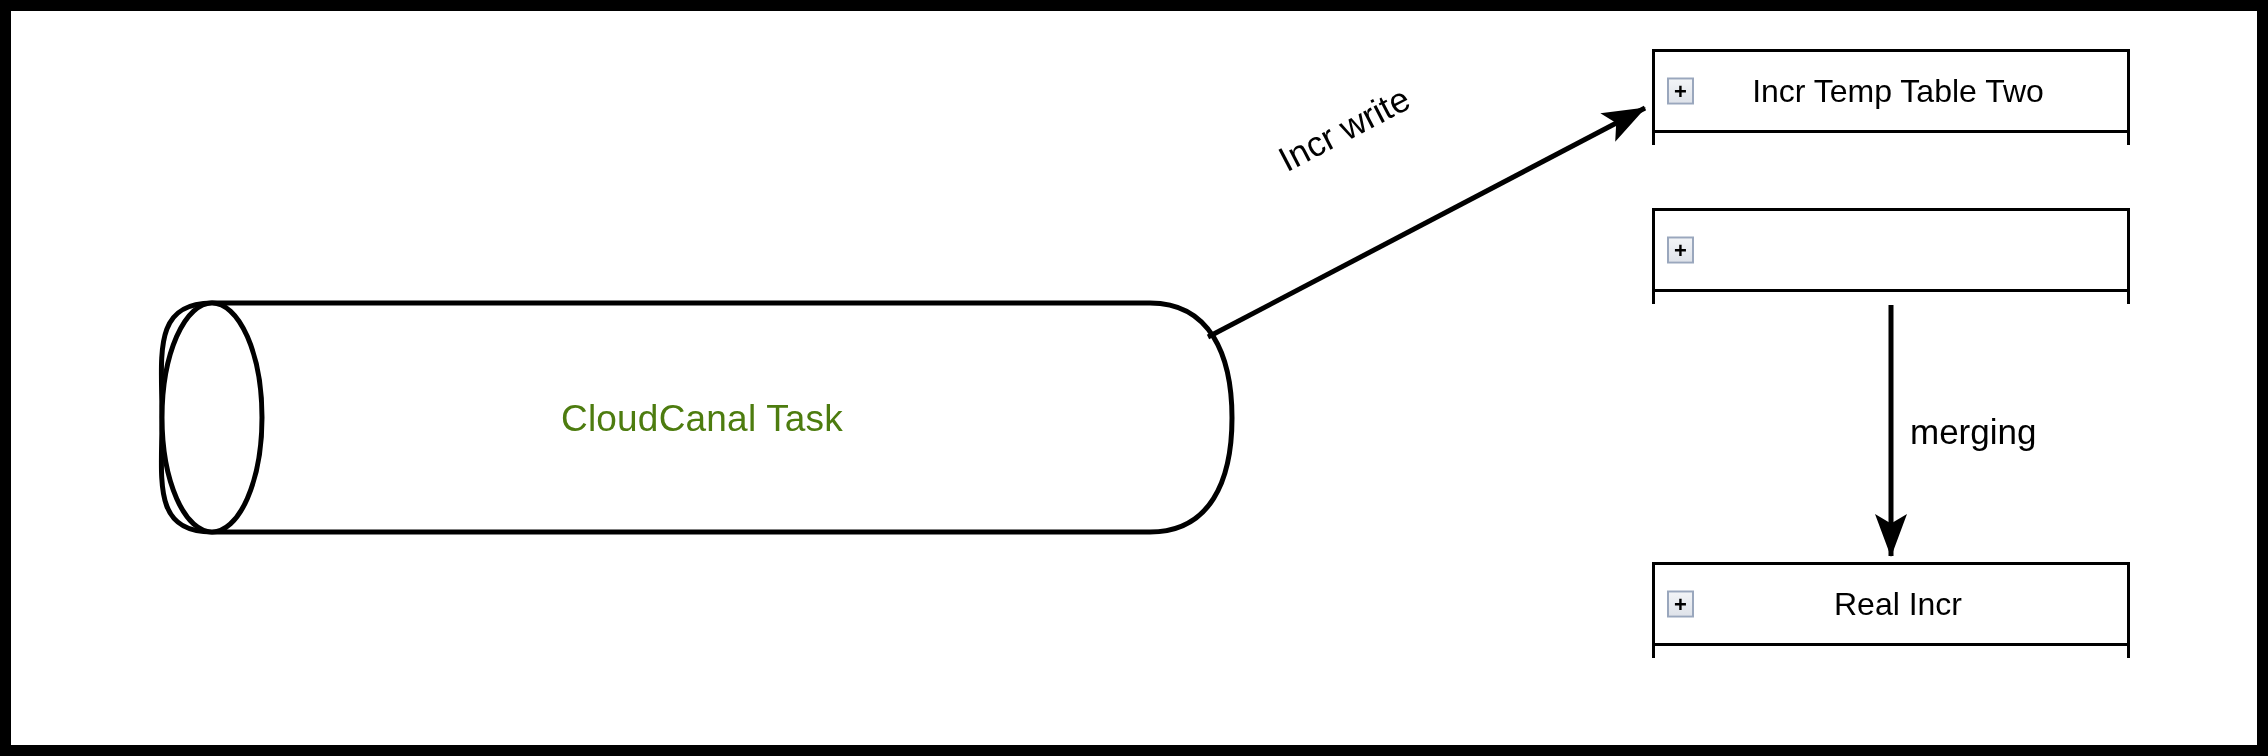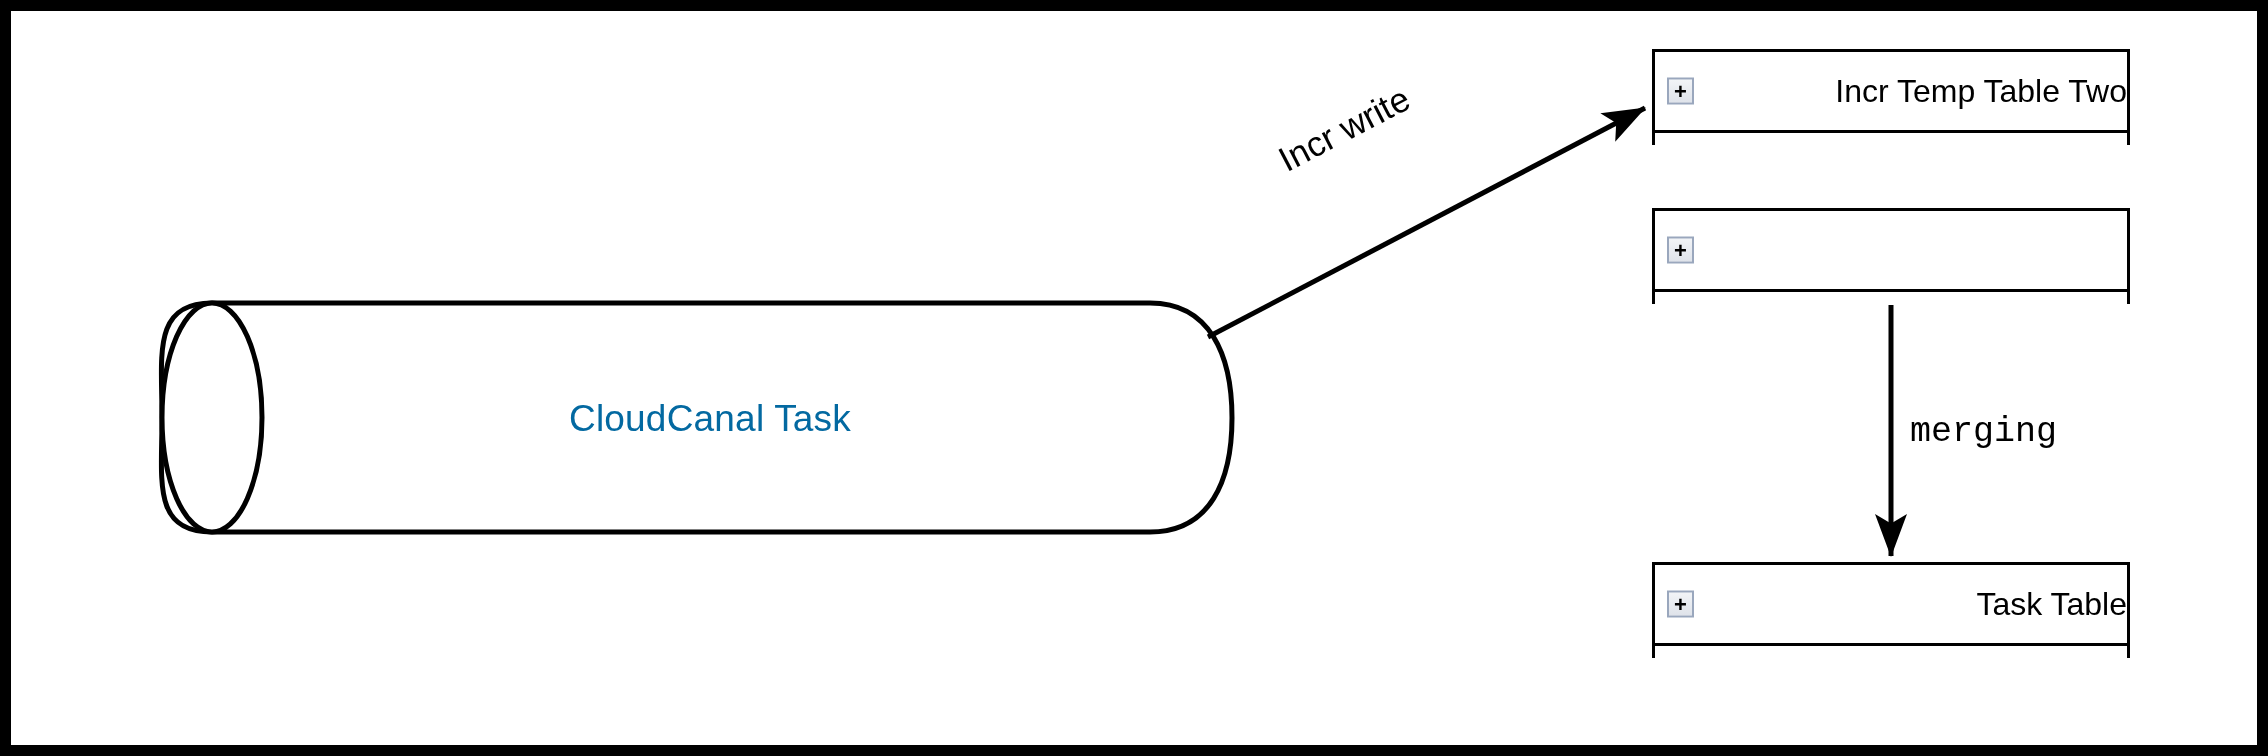--- a/index.html
+++ b/index.html
@@ -29,26 +29,26 @@
     left: 0;
     top: 0;
     width: 2268px;
     height: 756px;
     pointer-events: none;
   }
 
   
   .cyl-label {
     position: absolute;
-    left: 260px;
+    left: 252px;
     top: 398px;
     width: 900px;
     text-align: center;
     font-size: 37px;
-    color: #0369a1;
+    color: #4d7c0f;
     letter-spacing: 0.2px;
     white-space: nowrap;
   }
 
   
   .tbl {
     position: absolute;
     box-sizing: border-box;
     background: #ffffff;
     border: 3px solid #000000;
@@ -79,21 +79,21 @@
     display: flex;
     align-items: center;
     justify-content: center;
     font-size: 22px;
     line-height: 1;
     font-weight: 700;
     color: #000000;
   }
   .tbl-title {
     width: 100%;
-    text-align: right;
+    text-align: center;
     font-size: 32px;
     color: #000000;
     white-space: nowrap;
     padding-left: 14px;
     box-sizing: border-box;
   }
 
   
   .edge-label {
     position: absolute;
@@ -104,21 +104,20 @@
   }
   #incr-write-label {
     left: 1272px;
     top: 144px;
     transform: rotate(-27.5deg);
     transform-origin: left top;
   }
   #merging-label {
     left: 1910px;
     top: 412px;
-    font-family: Liberation Mono, monospace;
   }
 </style>
 </head>
 <body>
 
 <div id="canvas">
   <div id="page"></div>
 
   <svg id="vector" viewBox="0 0 2268 756" xmlns="http://www.w3.org/2000/svg">
     <defs>
@@ -156,21 +155,21 @@
   <div class="tbl" style="left:1652px; top:208px; width:478px; height:96px;">
     <div class="tbl-head" style="height:81px;">
       <span class="plus-icon">+</span>
     </div>
     <div class="tbl-strip"></div>
   </div>
 
   <div class="tbl" style="left:1652px; top:562px; width:478px; height:96px;">
     <div class="tbl-head" style="height:81px;">
       <span class="plus-icon">+</span>
-      <span class="tbl-title">Task Table</span>
+      <span class="tbl-title">Real Incr</span>
     </div>
     <div class="tbl-strip"></div>
   </div>
 
   <div class="edge-label" id="incr-write-label">Incr write</div>
 
   <div class="edge-label" id="merging-label">merging</div>
 </div>
 
 </body></html>

